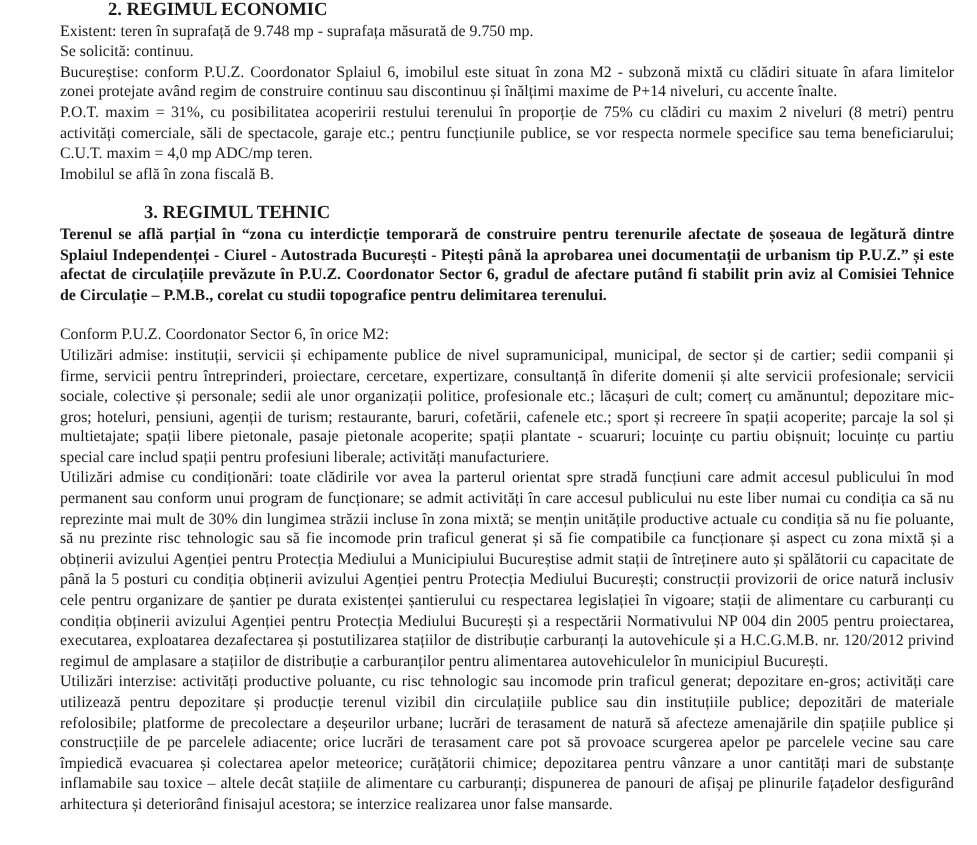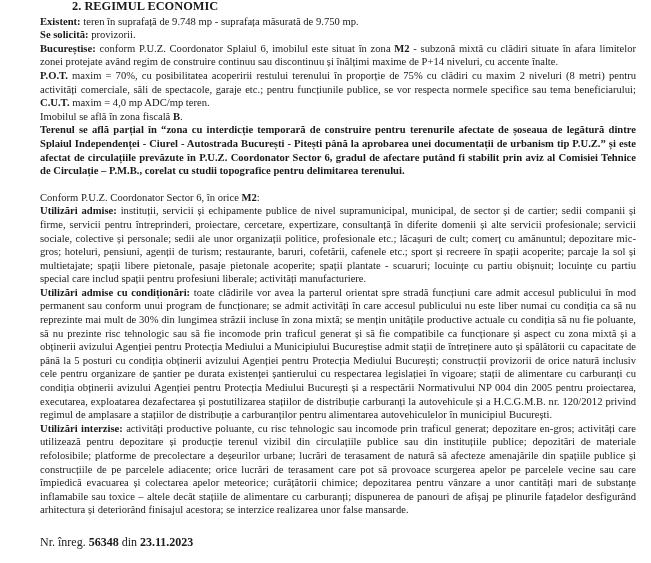--- a/index.html
+++ b/index.html
@@ -8,42 +8,43 @@
     font-family: "Liberation Serif", "DejaVu Serif", serif;
     color: #1a1a1a;
     font-size: 10.6px;
     line-height: 13.6px;
   }
   .page { position: relative; padding: 0 0 0 40px; width: 596px; }
   .h { font-weight: bold; font-size: 12.4px; margin: 12px 0 1px 0; }
   .h.s2 { padding-left: 32px; margin-top: 0; }
   .h.s3 { padding-left: 56px; }
   p { margin: 0; text-align: justify; }
-  b { font-weight: bold; }
+  b { font-weight: normal; }
   .boldpara { font-weight: bold; }
   .gap { height: 13px; }
   .reg { margin-top: 6px; font-size: 12px; }
 </style>
 </head>
 <body>
 
 <div class="page">
 
   <div class="h s2">2. REGIMUL ECONOMIC</div>
 
   <p><b>Existent:</b><span> teren în suprafață de 9.748 mp - suprafața măsurată de 9.750 mp.</span></p>
 
-  <p><b>Se solicită:</b><span> provizorii.</span></p>
+  <p><b>Se solicită:</b><span> continuu.</span></p>
 
   <p><b>Bucureștise:</b><span> conform P.U.Z. Coordonator Splaiul 6, imobilul este situat în zona </span><b>M2</b><span> - subzonă mixtă cu clădiri situate în afara limitelor zonei protejate având regim de construire continuu sau discontinuu și înălțimi maxime de P+14 niveluri, cu accente înalte.</span></p>
 
-  <p><b>P.O.T.</b><span> maxim = 70%, cu posibilitatea acoperirii restului terenului în proporție de 75% cu clădiri cu maxim 2 niveluri (8 metri) pentru activități comerciale, săli de spectacole, garaje etc.; pentru funcțiunile publice, se vor respecta normele specifice sau tema beneficiarului; </span><b>C.U.T.</b><span> maxim = 4,0 mp ADC/mp teren.</span></p>
+  <p><b>P.O.T.</b><span> maxim = 31%, cu posibilitatea acoperirii restului terenului în proporție de 75% cu clădiri cu maxim 2 niveluri (8 metri) pentru activități comerciale, săli de spectacole, garaje etc.; pentru funcțiunile publice, se vor respecta normele specifice sau tema beneficiarului; </span><b>C.U.T.</b><span> maxim = 4,0 mp ADC/mp teren.</span></p>
 
   <p><span>Imobilul se află în zona fiscală </span><b>B</b><span>.</span></p>
 
+  <div class="h s3">3. REGIMUL TEHNIC</div>
 
   <p class="boldpara">Terenul se află parțial în “zona cu interdicție temporară de construire pentru terenurile afectate de șoseaua de legătură dintre Splaiul Independenței - Ciurel - Autostrada București - Pitești până la aprobarea unei documentații de urbanism tip P.U.Z.” și este afectat de circulațiile prevăzute în P.U.Z. Coordonator Sector 6, gradul de afectare putând fi stabilit prin aviz al Comisiei Tehnice de Circulație – P.M.B., corelat cu studii topografice pentru delimitarea terenului.</p>
 
   <div class="gap"></div>
 
   <p><span>Conform P.U.Z. Coordonator Sector 6, în orice </span><b>M2</b><span>:</span></p>
 
   <p><b>Utilizări admise:</b><span> instituții, servicii și echipamente publice de nivel supramunicipal, municipal, de sector și de cartier; sedii companii și firme, servicii pentru întreprinderi, proiectare, cercetare, expertizare, consultanță în diferite domenii și alte servicii profesionale; servicii sociale, colective și personale; sedii ale unor organizații politice, profesionale etc.; lăcașuri de cult; comerț cu amănuntul; depozitare mic-gros; hoteluri, pensiuni, agenții de turism; restaurante, baruri, cofetării, cafenele etc.; sport și recreere în spații acoperite; parcaje la sol și multietajate; spații libere pietonale, pasaje pietonale acoperite; spații plantate - scuaruri; locuințe cu partiu obișnuit; locuințe cu partiu special care includ spații pentru profesiuni liberale; activități manufacturiere.</span></p>
 
   <p><b>Utilizări admise cu condiționări:</b><span> toate clădirile vor avea la parterul orientat spre stradă funcțiuni care admit accesul publicului în mod permanent sau conform unui program de funcționare; se admit activități în care accesul publicului nu este liber numai cu condiția ca să nu reprezinte mai mult de 30% din lungimea străzii incluse în zona mixtă; se mențin unitățile productive actuale cu condiția să nu fie poluante, să nu prezinte risc tehnologic sau să fie incomode prin traficul generat și să fie compatibile ca funcționare și aspect cu zona mixtă și a obținerii avizului Agenției pentru Protecția Mediului a Municipiului Bucureștise admit stații de întreținere auto și spălătorii cu capacitate de până la 5 posturi cu condiția obținerii avizului Agenției pentru Protecția Mediului București; construcții provizorii de orice natură inclusiv cele pentru organizare de șantier pe durata existenței șantierului cu respectarea legislației în vigoare; stații de alimentare cu carburanți cu condiția obținerii avizului Agenției pentru Protecția Mediului București și a respectării Normativului NP 004 din 2005 pentru proiectarea, executarea, exploatarea dezafectarea și postutilizarea stațiilor de distribuție carburanți la autovehicule și a H.C.G.M.B. nr. 120/2012 privind regimul de amplasare a stațiilor de distribuție a carburanților pentru alimentarea autovehiculelor în municipiul București.</span></p>

